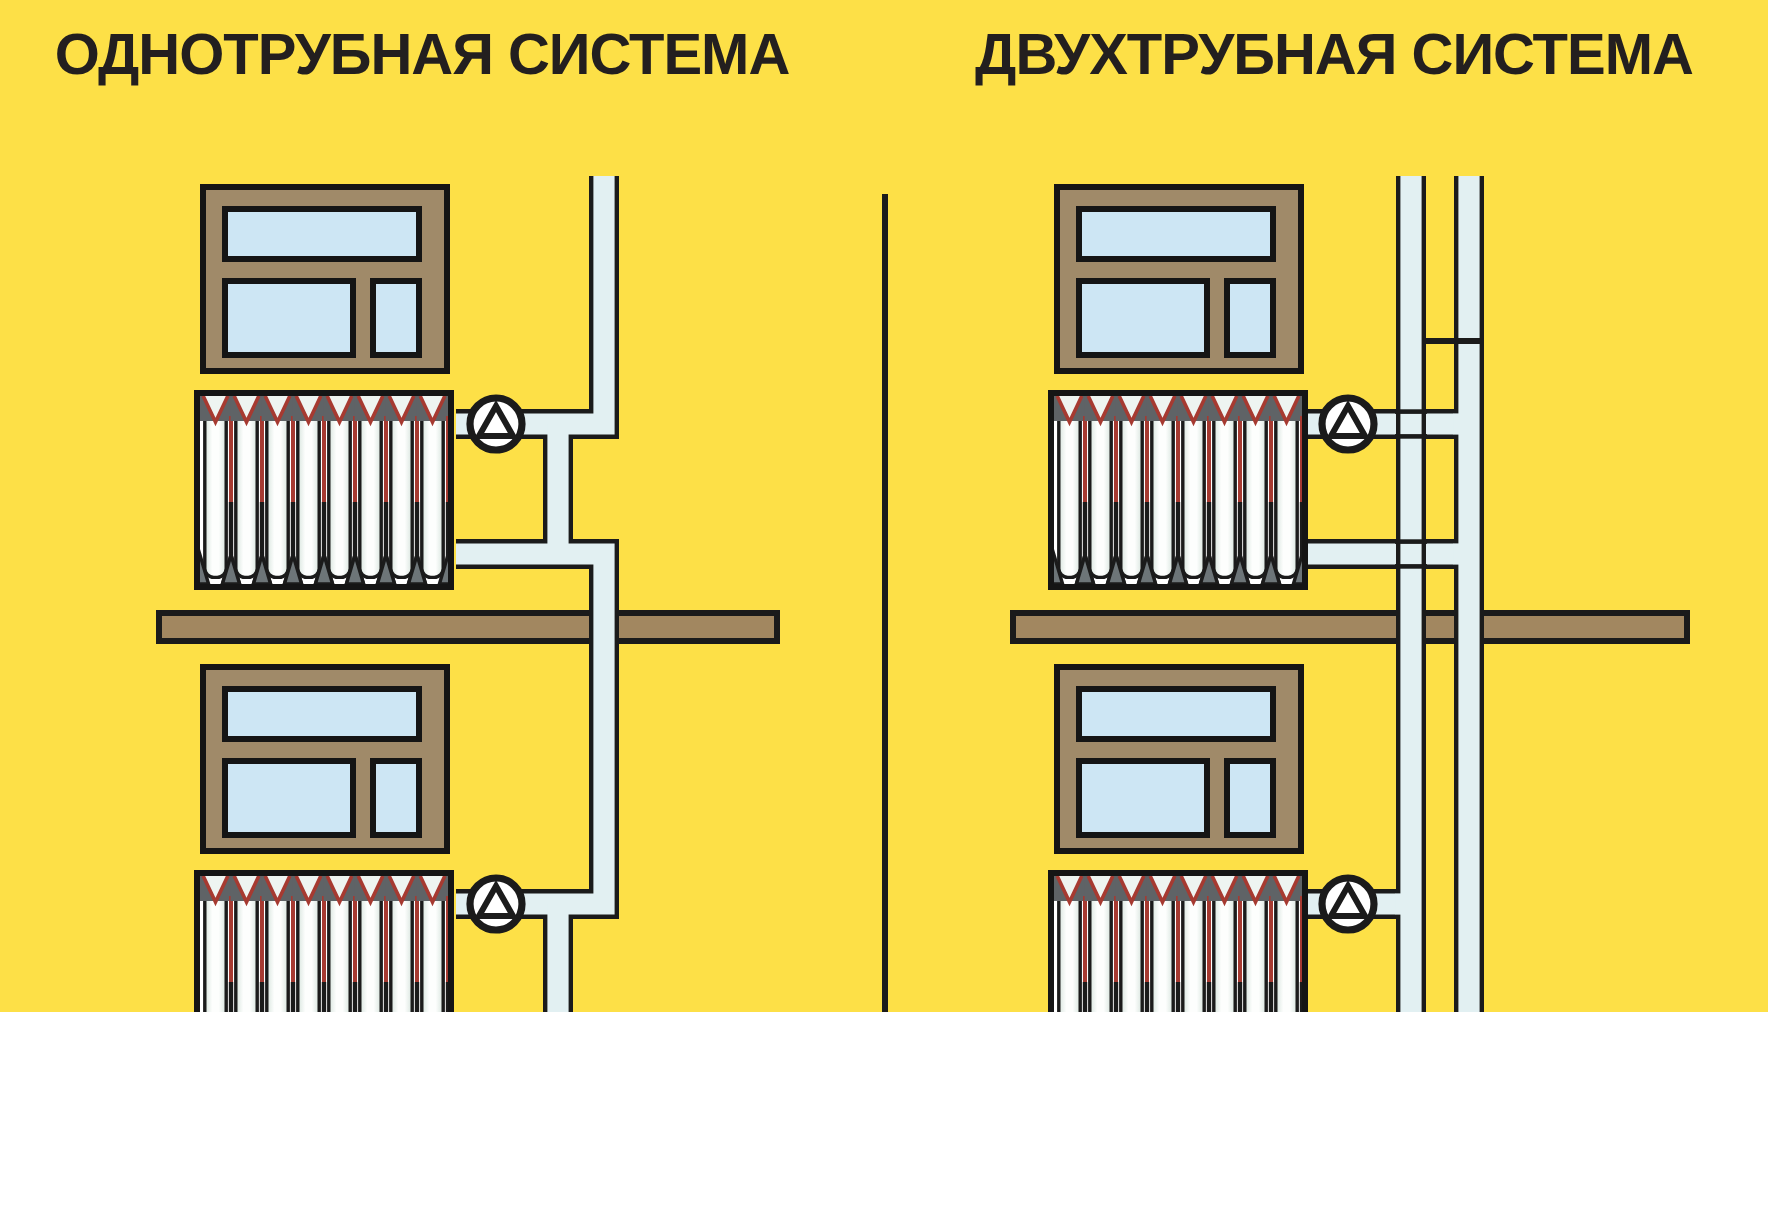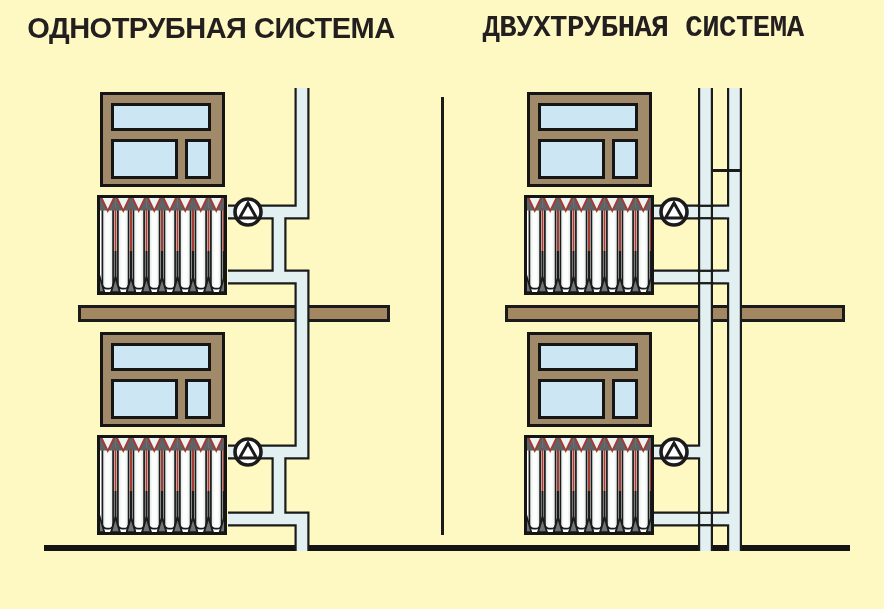--- a/index.html
+++ b/index.html
@@ -1,25 +1,25 @@
 <!DOCTYPE html>
 <html><head>
 <meta charset="utf-8">
 <style>
   html,body{margin:0;padding:0;background:#ffffff;}
   .canvas{
-    position:relative;width:884px;height:609px;background:#fef9c3;overflow:hidden;
+    position:relative;width:884px;height:506px;background:#fde047;overflow:hidden;
     font-family:"Liberation Sans", sans-serif;
   }
   .title{
     position:absolute;top:12px;width:422px;text-align:center;
     font-size:29px;font-weight:700;letter-spacing:-0.5px;color:#231f1f;white-space:nowrap;
   }
   .title.left{left:0;}
-  .title.right{left:432px;font-family:Liberation Mono, monospace;}
+  .title.right{left:456px;}
   .divider{position:absolute;left:441px;top:97px;width:3px;height:438px;background:#1b1b1b;}
   .ground{position:absolute;left:44px;top:545px;width:806px;height:6px;background:#141414;}
   .slab{
     position:absolute;top:305px;height:17px;box-sizing:border-box;
     background:#a28760;border:3px solid #1b1b1b;
   }
   .slab-left{left:78px;width:312px;}
   .slab-right{left:505px;width:340px;}
   .window{
     position:absolute;width:125px;height:95px;box-sizing:border-box;

